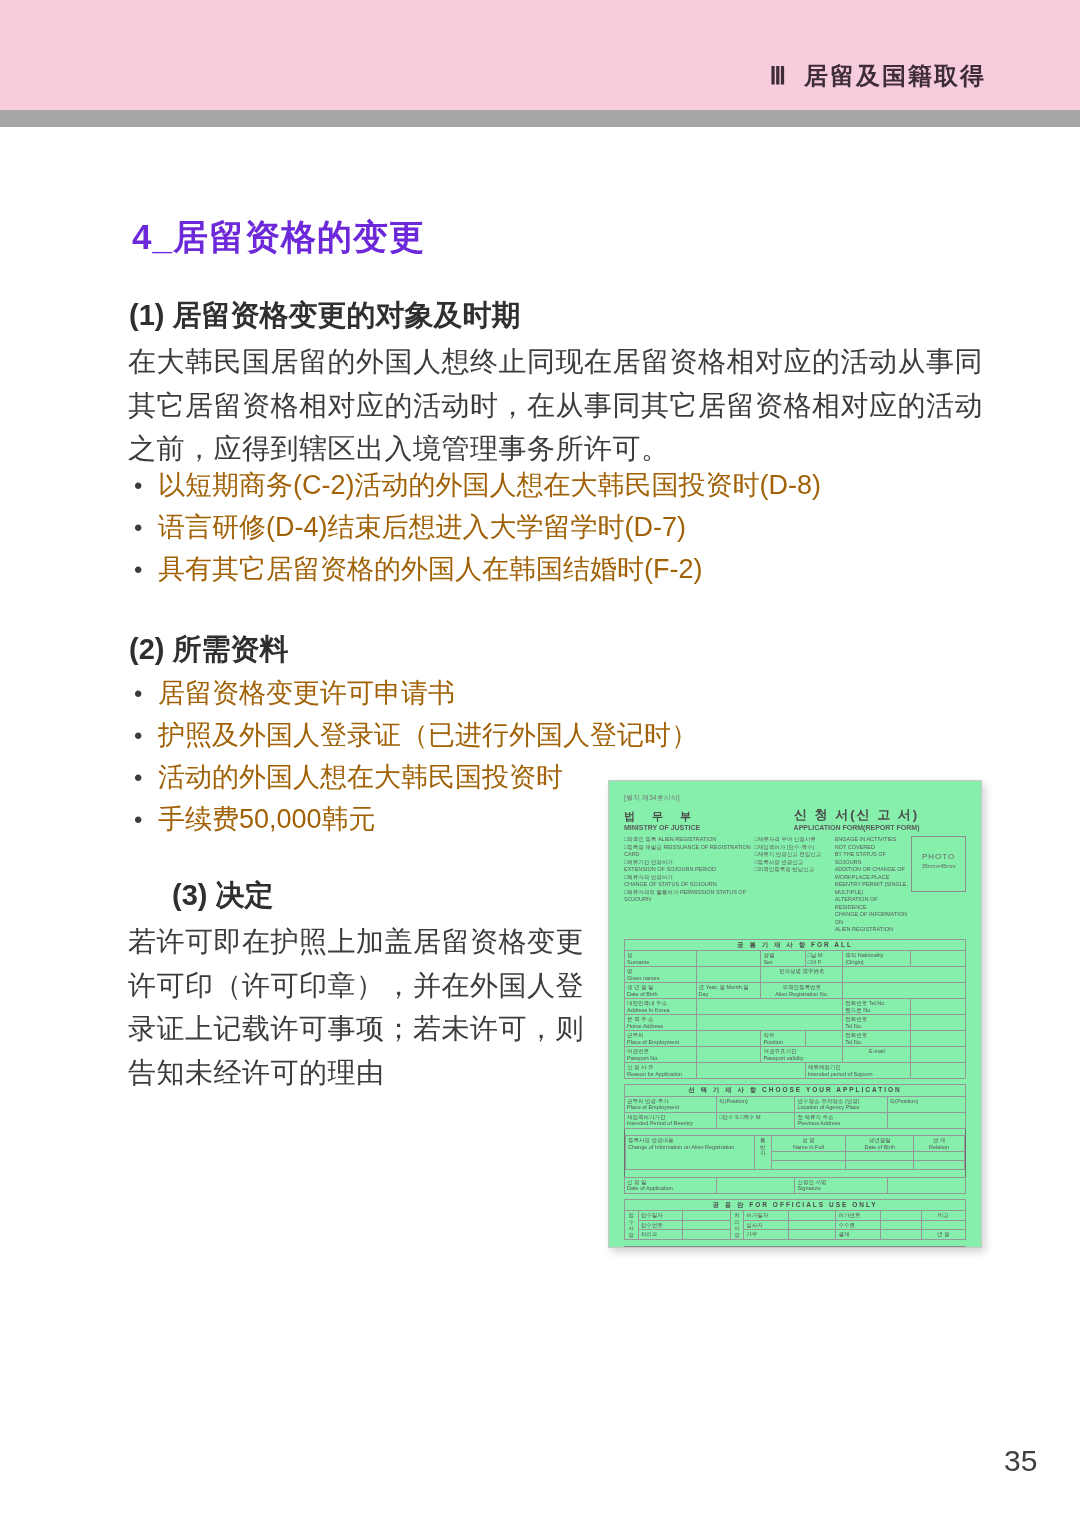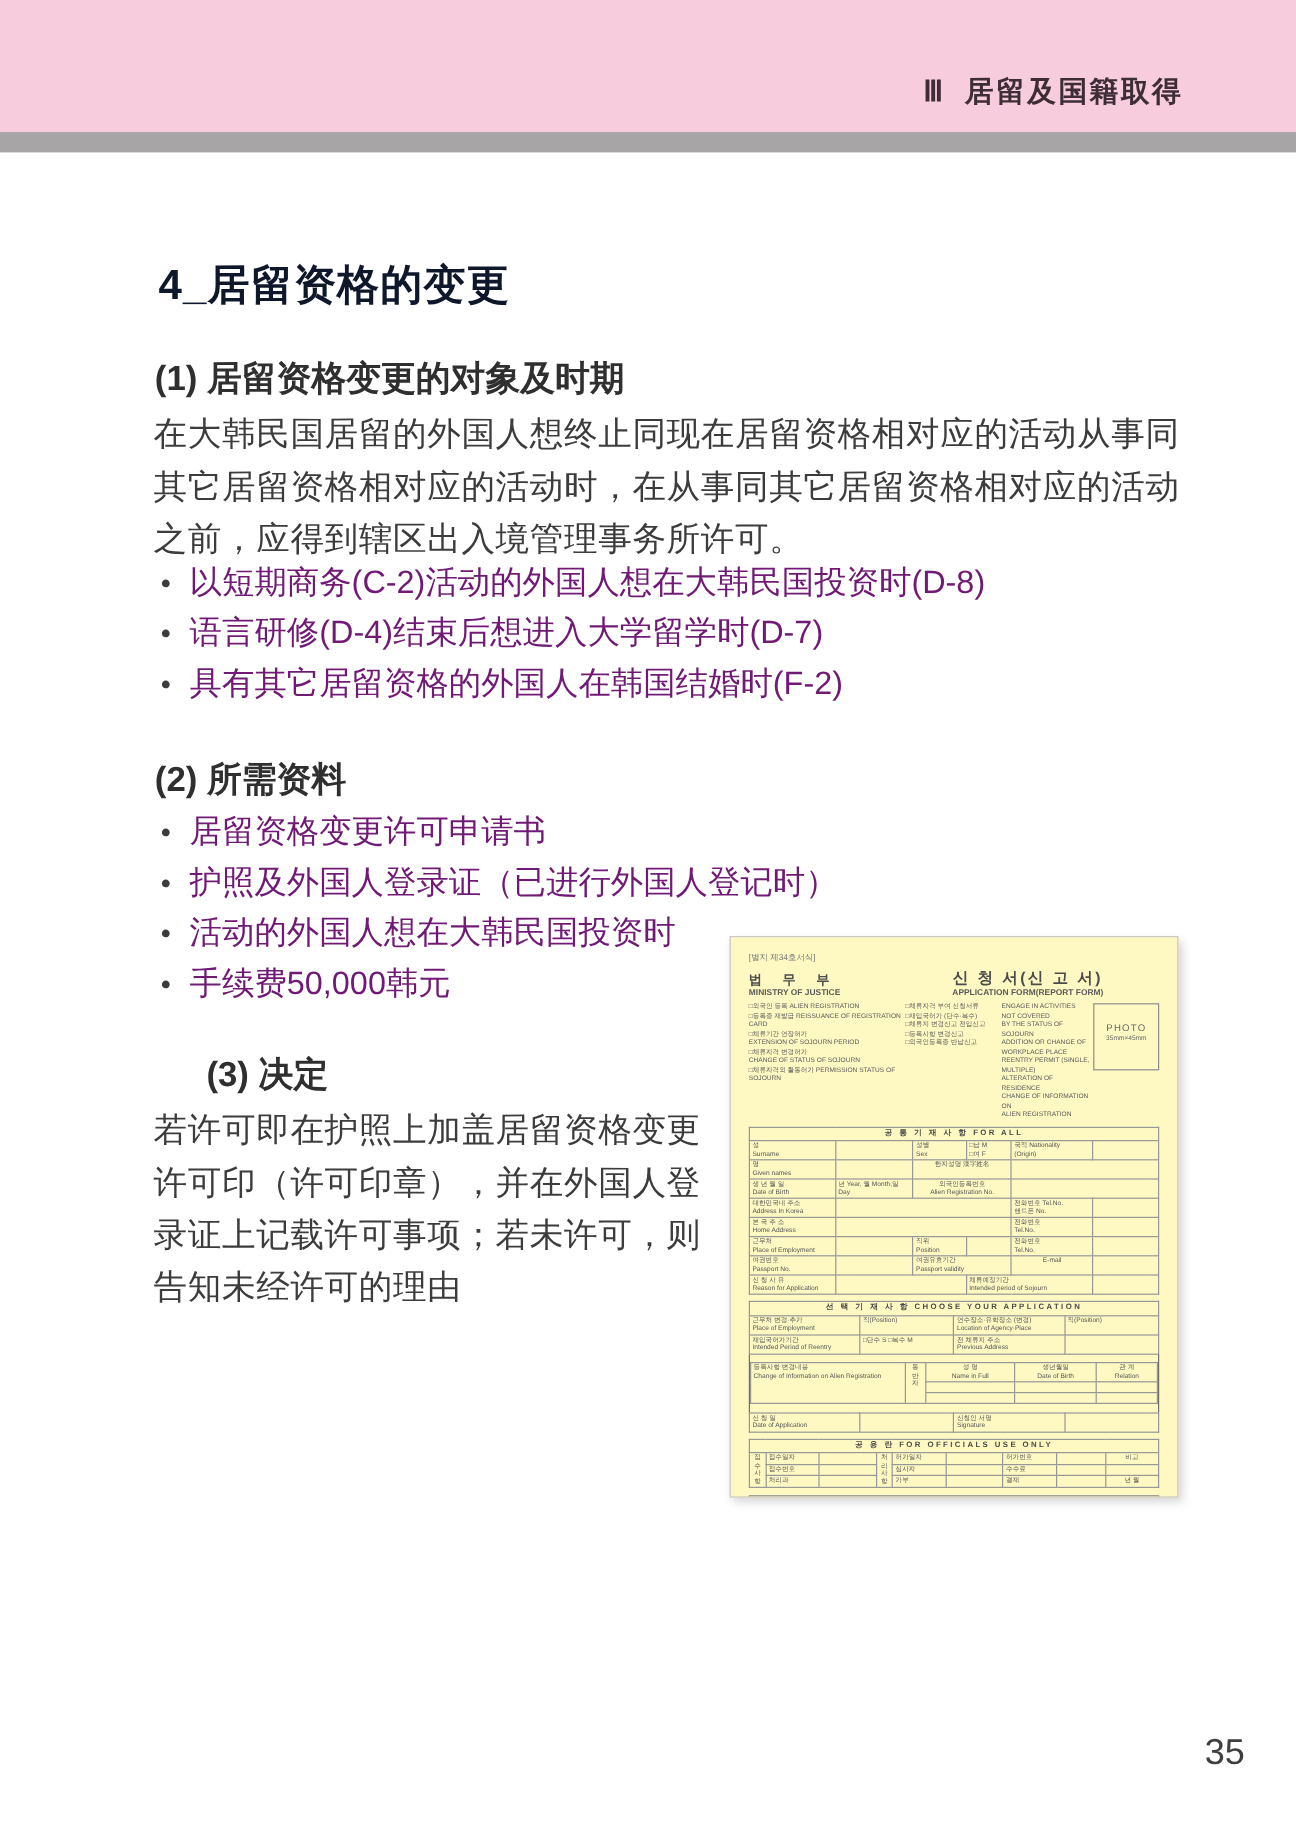--- a/index.html
+++ b/index.html
@@ -15,42 +15,42 @@
     position:absolute; right:94px; top:60px;
     font-size:24px; font-weight:bold; color:#3e2d37; letter-spacing:2px;
     white-space:nowrap;
   }
   .chapter-num { font-family:"Liberation Serif", serif; margin-right:16px; }
   .band-gray { position:absolute; left:0; top:110px; width:1080px; height:17px; background:#a8a5a6; }
 
   
   .doc-title {
     position:absolute; left:132px; top:214px;
-    font-size:35px; font-weight:600; color:#0f172a; letter-spacing:1px;
+    font-size:35px; font-weight:600; color:#6d28d9; letter-spacing:1px;
   }
   .sec-heading { position:absolute; left:129px; font-size:29px; font-weight:bold; color:#2f2f2f; }
   #h1 { top:296px; }
   #h2 { top:630px; }
   #h3 { top:876px;margin-left:43px; }
   .body-text { position:absolute; left:128px; font-size:28px; color:#3c3c3c; line-height:43.5px; letter-spacing:0.5px; }
   #p1 { top:340px; width:870px; }
   #p3 { top:920px; width:482px; }
 
   .bullet-list { position:absolute; left:134px; list-style:none; }
   #ul1 { top:464px; }
   #ul2 { top:672px; }
-  .bullet-list li { font-size:27px; color:#701a75; height:42px; line-height:42px; white-space:nowrap; }
+  .bullet-list li { font-size:27px; color:#a16207; height:42px; line-height:42px; white-space:nowrap; }
   .bullet-list li::before { content:"•"; display:inline-block; width:24px; font-size:24px; color:#3c3c3c; }
 
   .page-num { position:absolute; left:1004px; top:1444px; font-size:30px; color:#3f3f3f; }
 
   
   .form-card {
     position:absolute; left:608px; top:780px; width:374px; height:468px;
-    background:#fef9c3; border:1px solid #c9c7c7;
+    background:#86efac; border:1px solid #c9c7c7;
     box-shadow:3px 4px 8px rgba(0,0,0,0.18);
     padding:12px 15px; color:#5a5a5a; overflow:hidden;
   }
   .f-note { font-size:7px; color:#777; }
   .f-head { display:flex; align-items:flex-end; margin-top:3px; }
   .f-ministry { width:36%; }
   .f-ministry .ko { font-size:11px; font-weight:bold; letter-spacing:7px; color:#4c4c4c; }
   .f-ministry .en { font-size:7px; font-weight:bold; }
   .f-title { flex:1; text-align:center; }
   .f-title .ko { font-size:13px; font-weight:bold; letter-spacing:2px; color:#4c4c4c; }

